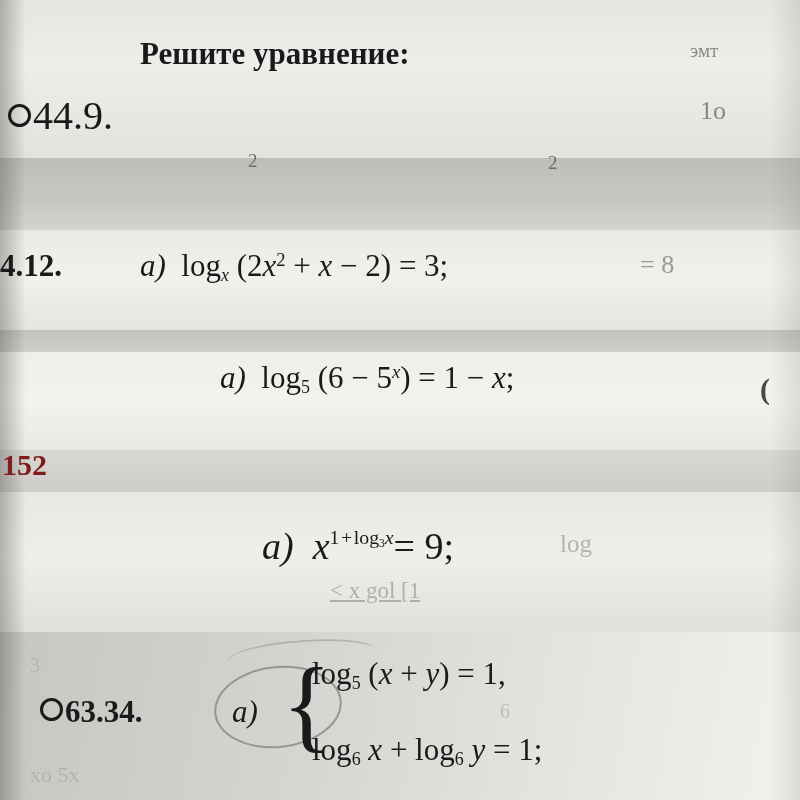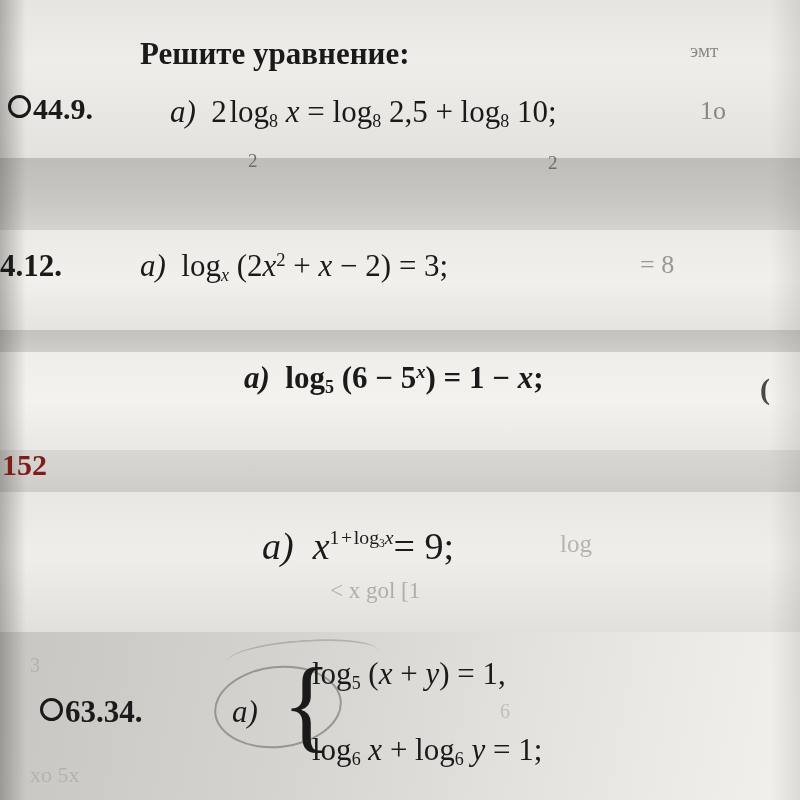--- a/index.html
+++ b/index.html
@@ -61,41 +61,41 @@
     font-size: 0.58em;
     vertical-align: -0.28em;
   }
   sup {
     font-size: 0.6em;
     vertical-align: 0.52em;
   }
 
   
   .heading     { left: 140px; top: 36px;  font-size: 31px; font-weight: bold; }
-  .ex1-num     { left: 8px;   top: 92px;  font-size: 30px; font-weight: bold; }
+  .ex1-num     { left: 8px;   top: 92px;  font-size: 40px; font-weight: normal; }
   .ex1-body    { left: 170px; top: 94px;  font-size: 31px; }
 
   .ghost-a { left: 248px; top: 150px; font-size: 19px; color: #6f6d69; }
   .ghost-b { left: 548px; top: 152px; font-size: 19px; color: #6f6d69; }
   .ghost-c { left: 690px; top: 40px;  font-size: 19px; color: #8a8884; }
   .ghost-d { left: 700px; top: 96px;  font-size: 26px; color: #8a8884; text-align: center; }
   .ghost-e { left: 640px; top: 250px; font-size: 26px; color: #9a9894; }
   .ghost-f { left: 2px;   top: 448px; font-size: 30px; font-weight: bold; color: #7f1d1d; }
-  .ghost-g { left: 330px; top: 578px; font-size: 23px; color: #b0aeaa; }
+  .ghost-g { left: 330px; top: 578px; font-size: 23px; color: #b0aeaa; text-decoration: underline; }
   .ghost-h { left: 560px; top: 530px; font-size: 25px; color: #b6b4b0; }
   .ghost-i { left: 760px; top: 372px; font-size: 30px; font-weight: bold; color: #4a4846; }
   .ghost-j { left: 30px;  top: 654px; font-size: 20px; color: #b4b2ae; }
   .ghost-k { left: 500px; top: 700px; font-size: 20px; color: #c0beba; }
   .ghost-l { left: 30px;  top: 762px; font-size: 22px; color: #b4b2ae; }
 
   .ex2-num     { left: 0px;   top: 248px; font-size: 31px; font-weight: bold; }
   .ex2-body    { left: 140px; top: 248px; font-size: 31px; }
 
   .ex3-num     { left: 6px;   top: 358px; font-size: 32px; font-weight: bold; }
-  .ex3-body    { left: 244px; top: 360px; font-size: 31px; font-weight: bold; }
+  .ex3-body    { left: 220px; top: 360px; font-size: 31px; }
 
   .ex4-num     { left: 0px;   top: 528px; font-size: 36px; font-weight: bold; }
   .ex4-body    { left: 262px; top: 524px; font-size: 38px; }
   .ex4-body sup { font-size: 0.52em; vertical-align: 0.78em; }
 
   .ex5-num     { left: 40px;  top: 694px; font-size: 31px; font-weight: bold; }
   .ex5-a       { left: 232px; top: 694px; font-size: 31px; }
   .brace {
     position: absolute;
     left: 282px; top: 652px;
@@ -161,24 +161,20 @@
   <div class="txt ghost-h">log</div>
   <div class="txt ghost-g">&lt; x  gol  [1</div>
   <div class="txt ghost-j">3</div>
   <div class="txt ghost-k">6</div>
   <div class="txt ghost-l">xo 5x</div>
   <div class="txt ghost-i">(</div>
 
   <div class="txt ex1-num">
     <span class="circle-marker"></span><span>44.9.</span>
   </div>
-  <div class="txt ex1-body">
-    <span class="it">а)</span>
-    &nbsp;2 log<sub>8</sub> <span class="it">x</span> = log<sub>8</sub> 2,5 + log<sub>8</sub> 10;
-  </div>
 
   <div class="txt ghost-a">2</div>
   <div class="txt ghost-b">2</div>
 
   <div class="txt ex2-num">4.12.</div>
   <div class="txt ex2-body">
     <span class="it">а)</span>
     &nbsp;log<sub class="it">x</sub> (2<span class="it">x</span><sup>2</sup> + <span class="it">x</span> − 2) = 3;
   </div>
 

